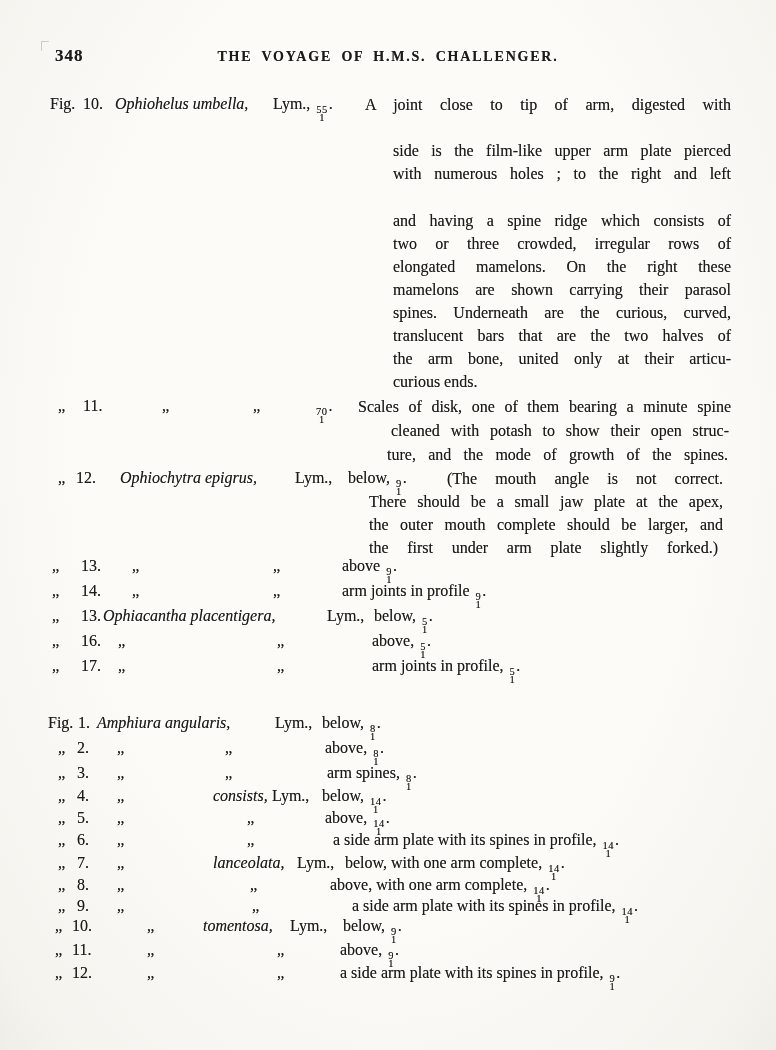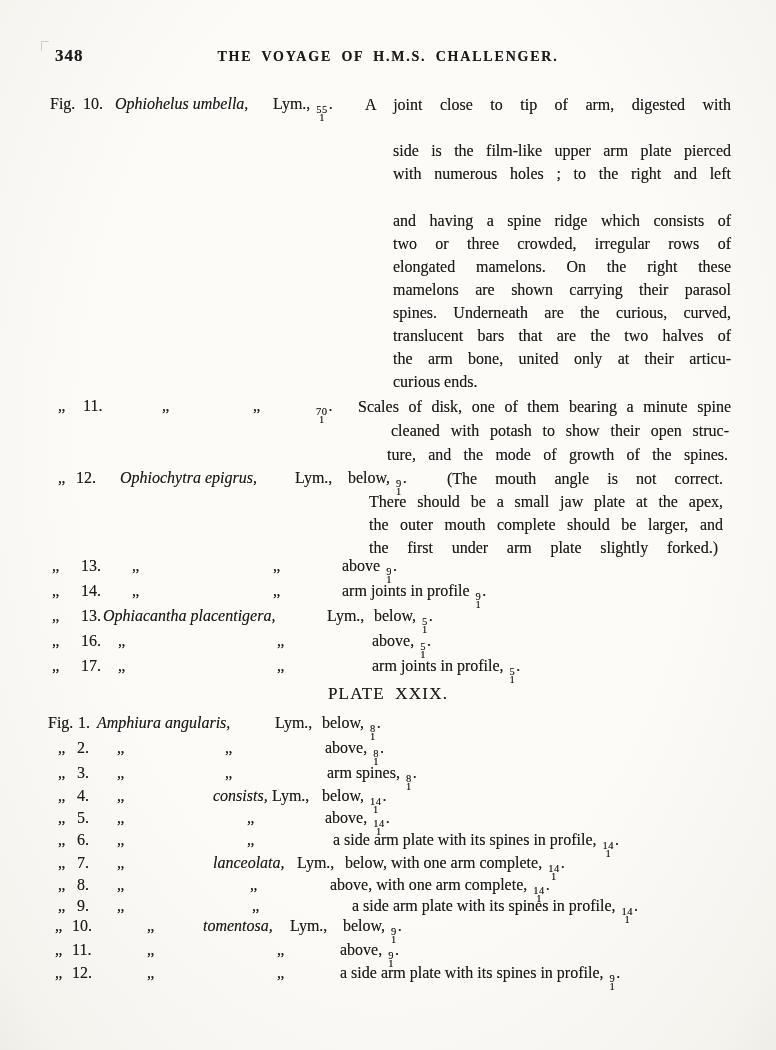--- a/index.html
+++ b/index.html
@@ -150,21 +150,20 @@
     <span class="seg ditto" style="left:52px">,,</span>
     <span class="seg" style="left:81px">17.</span>
     <span class="seg ditto" style="left:118px">,,</span>
     <span class="seg ditto" style="left:277px">,,</span>
     <span class="seg" style="left:372px"><span>arm joints in profile,</span><span class="frac">
           <span class="fn">5</span>
           <span class="fd">1</span>
         </span><span class="dot">.</span></span>
   </div>
 
-  <div id="plate-title">PLATE XXIX.</div>
 
   <div class="row" style="top:714px">
     <span class="seg" style="left:48px">Fig.</span>
     <span class="seg" style="left:78px">1.</span>
     <span class="seg it" style="left:97px">Amphiura angularis,</span>
     <span class="seg" style="left:275px">Lym.,</span>
     <span class="seg" style="left:322px"><span>below,</span><span class="frac">
           <span class="fn">8</span>
           <span class="fd">1</span>
         </span><span class="dot">.</span></span>

